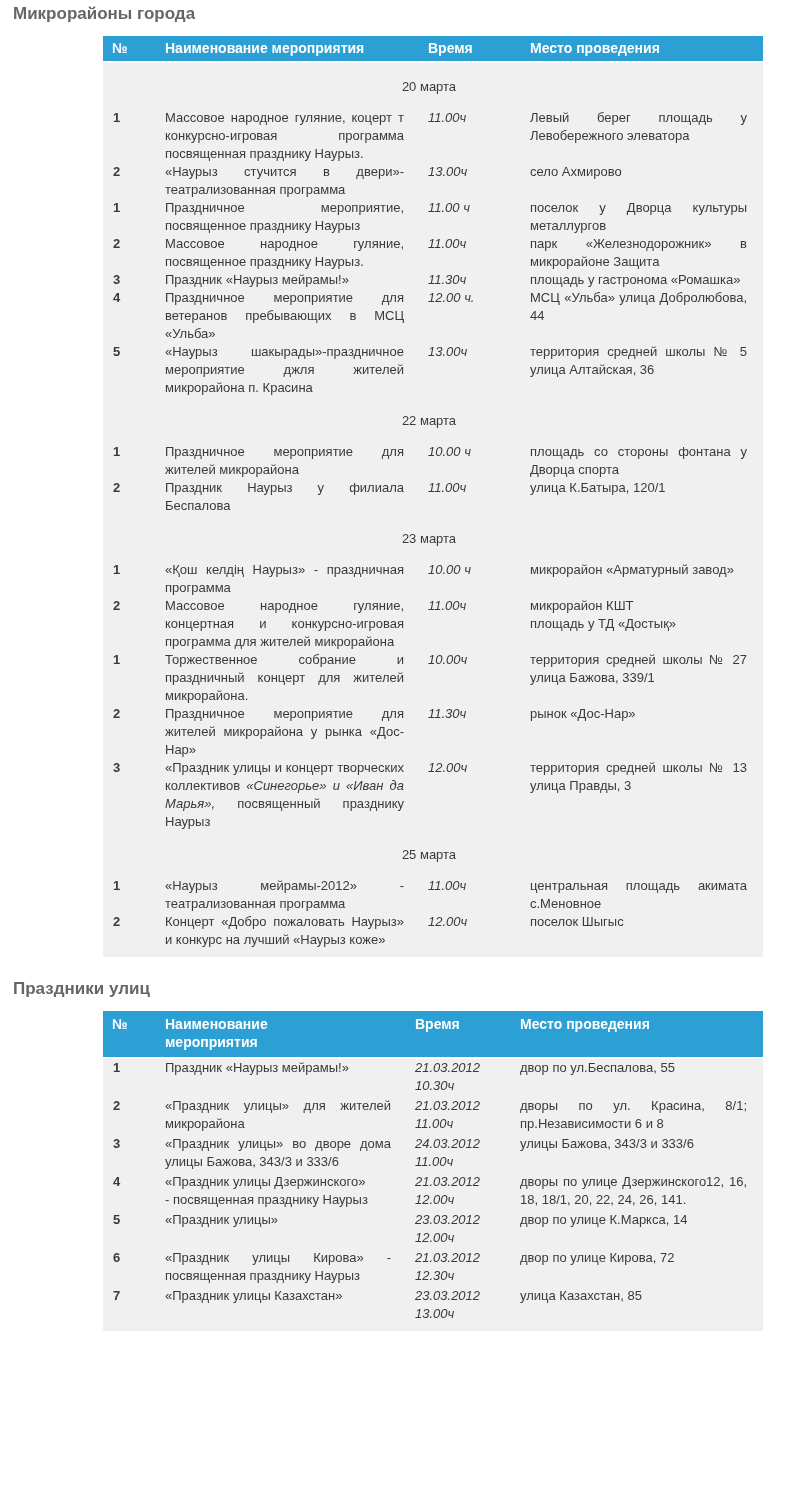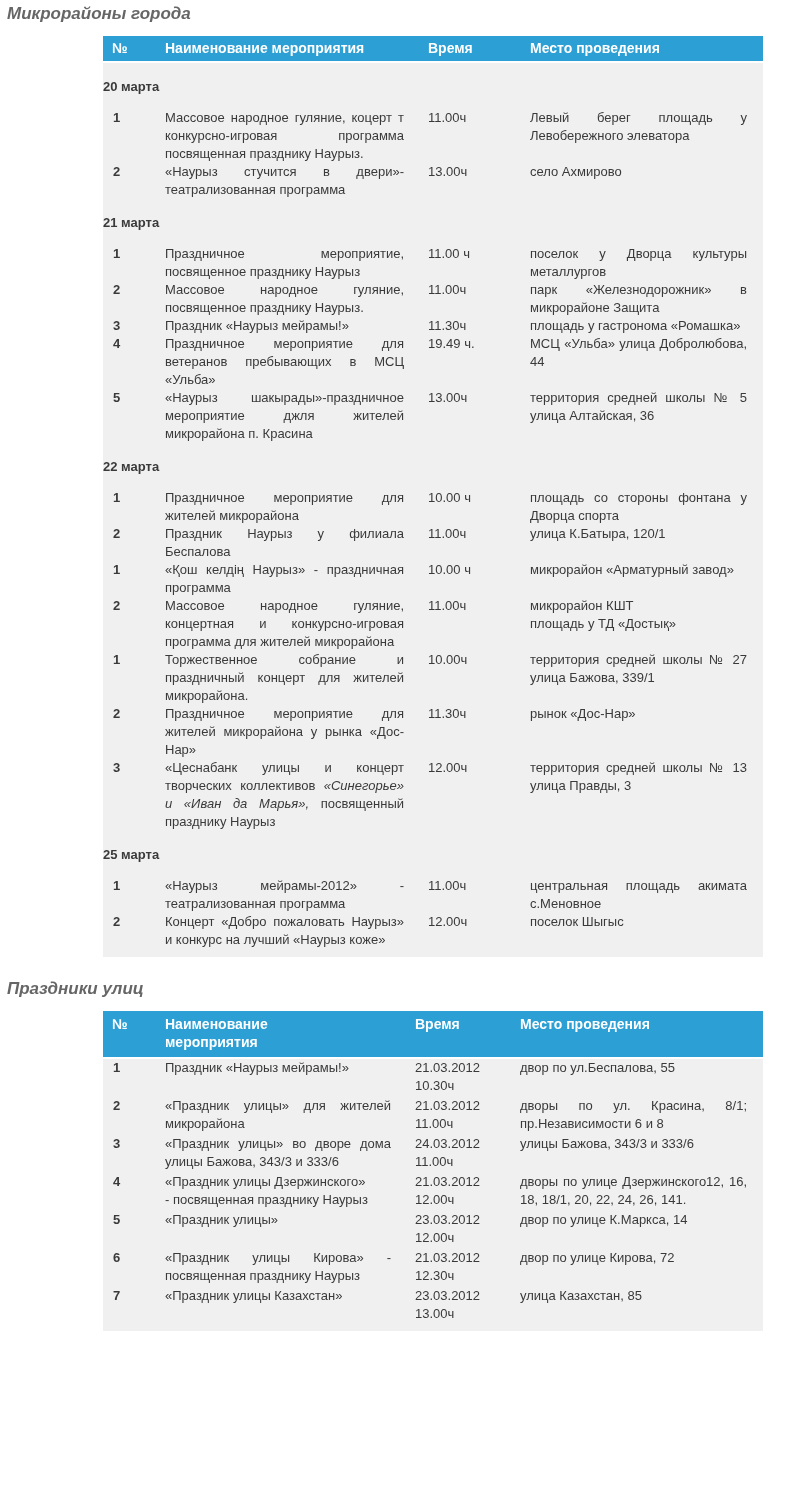--- a/index.html
+++ b/index.html
@@ -7,22 +7,21 @@
     width:800px;
     font-family:"Liberation Sans", sans-serif;
     color:#3a3a3a;
   }
   .section-title {
     font-family:"Liberation Sans", sans-serif;
     font-weight:bold;
     font-size:17px;
     color:#666666;
     margin:0;
-    padding:4px 0 0 7px;
-    font-style:italic;
+    padding:4px 0 0 13px;
   }
   .section-title.second { padding-top:22px; }
   table.events {
     border-collapse:collapse;
     table-layout:fixed;
     margin-left:103px;
     width:660px;
     font-size:13px;
     line-height:18px;
   }
@@ -41,25 +40,25 @@
   th.h-num { padding-left:9px; }
   .t2 thead th { padding-top:4px; padding-bottom:6px; }
   .t2 .name-header-text { display:block; max-width:150px; }
   tbody td {
     background:#F0F0F0;
     vertical-align:top;
     padding:0;
   }
   td.num { padding-left:10px; font-weight:bold; }
   td.name { text-align:justify; padding-right:24px; white-space:pre-line;margin-top:34px; }
-  td.time { padding-right:6px; white-space:pre-line; }
+  td.time { padding-right:6px; white-space:pre-line;font-style:italic; }
   td.place { text-align:justify; padding-right:16px; white-space:pre-line; }
   tr.date-row td {
-    text-align:left;
-    font-weight:bold;
+    text-align:center;
+    font-weight:normal;
     padding:15px 8px 13px 0;
   }
   .t2 tbody td { padding-bottom:2px; }
   tbody tr:last-child td { padding-bottom:8px; }
   .em { font-style:italic; }
 </style>
 </head>
 <body>
 
 <div>
@@ -90,23 +89,20 @@
           <td class="name">Массовое народное гуляние, коцерт т конкурсно-игровая программа посвященная празднику Наурыз.</td>
           <td class="time">11.00ч</td>
           <td class="place">Левый берег площадь у Левобережного элеватора</td>
         </tr>
         <tr>
           <td class="num">2</td>
           <td class="name">«Наурыз стучится в двери»- театрализованная программа</td>
           <td class="time">13.00ч</td>
           <td class="place">село Ахмирово</td>
         </tr>
-        <tr class="date-row">
-          <td colspan="4">21 марта</td>
-        </tr>
         <tr>
           <td class="num">1</td>
           <td class="name">Праздничное мероприятие, посвященное празднику Наурыз</td>
           <td class="time">11.00 ч</td>
           <td class="place">поселок у Дворца культуры металлургов</td>
         </tr>
         <tr>
           <td class="num">2</td>
           <td class="name">Массовое народное гуляние, посвященное празднику Наурыз.</td>
           <td class="time">11.00ч</td>
@@ -114,21 +110,21 @@
         </tr>
         <tr>
           <td class="num">3</td>
           <td class="name">Праздник «Наурыз мейрамы!»</td>
           <td class="time">11.30ч</td>
           <td class="place">площадь у гастронома «Ромашка»</td>
         </tr>
         <tr>
           <td class="num">4</td>
           <td class="name">Праздничное мероприятие для ветеранов пребывающих в МСЦ «Ульба»</td>
-          <td class="time">19.49 ч.</td>
+          <td class="time">12.00 ч.</td>
           <td class="place">МСЦ «Ульба» улица Добролюбова, 44</td>
         </tr>
         <tr>
           <td class="num">5</td>
           <td class="name">«Наурыз шакырады»-праздничное мероприятие джля жителей микрорайона п. Красина</td>
           <td class="time">13.00ч</td>
           <td class="place">территория средней школы № 5 улица Алтайская, 36</td>
         </tr>
         <tr class="date-row">
           <td colspan="4">22 марта</td>
@@ -138,20 +134,23 @@
           <td class="name">Праздничное мероприятие для жителей микрорайона</td>
           <td class="time">10.00 ч</td>
           <td class="place">площадь со стороны фонтана у Дворца спорта</td>
         </tr>
         <tr>
           <td class="num">2</td>
           <td class="name">Праздник Наурыз у филиала Беспалова</td>
           <td class="time">11.00ч</td>
           <td class="place">улица К.Батыра, 120/1</td>
         </tr>
+        <tr class="date-row">
+          <td colspan="4">23 марта</td>
+        </tr>
         <tr>
           <td class="num">1</td>
           <td class="name">«Қош келдің Наурыз» - праздничная программа</td>
           <td class="time">10.00 ч</td>
           <td class="place">микрорайон «Арматурный завод»</td>
         </tr>
         <tr>
           <td class="num">2</td>
           <td class="name">Массовое народное гуляние, концертная и конкурсно-игровая программа для жителей микрорайона</td>
           <td class="time">11.00ч</td>
@@ -165,21 +164,21 @@
           <td class="place">территория средней школы № 27 улица Бажова, 339/1</td>
         </tr>
         <tr>
           <td class="num">2</td>
           <td class="name">Праздничное мероприятие для жителей микрорайона у рынка «Дос-Нар»</td>
           <td class="time">11.30ч</td>
           <td class="place">рынок «Дос-Нар»</td>
         </tr>
         <tr>
           <td class="num">3</td>
-          <td class="name"><span>«Цеснабанк улицы и концерт творческих коллективов </span><span class="em">«Синегорье» и «Иван да Марья»,</span><span> посвященный празднику Наурыз</span></td>
+          <td class="name"><span>«Праздник улицы и концерт творческих коллективов </span><span class="em">«Синегорье» и «Иван да Марья»,</span><span> посвященный празднику Наурыз</span></td>
           <td class="time">12.00ч</td>
           <td class="place">территория средней школы № 13 улица Правды, 3</td>
         </tr>
         <tr class="date-row">
           <td colspan="4">25 марта</td>
         </tr>
         <tr>
           <td class="num">1</td>
           <td class="name">«Наурыз мейрамы-2012» - театрализованная программа</td>
           <td class="time">11.00ч</td>

